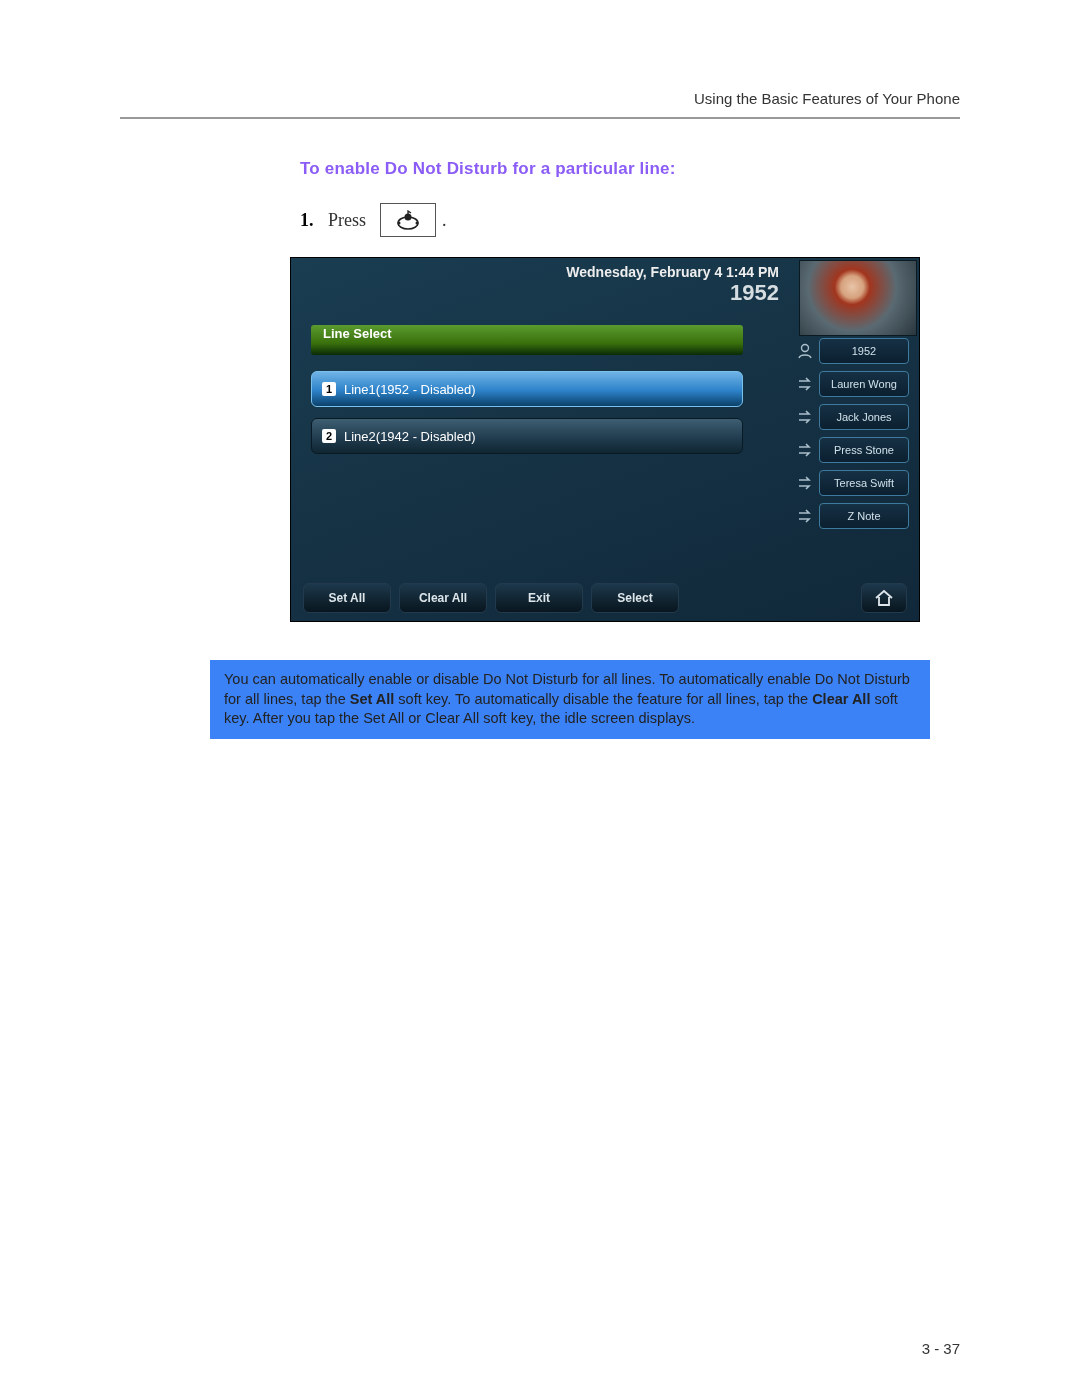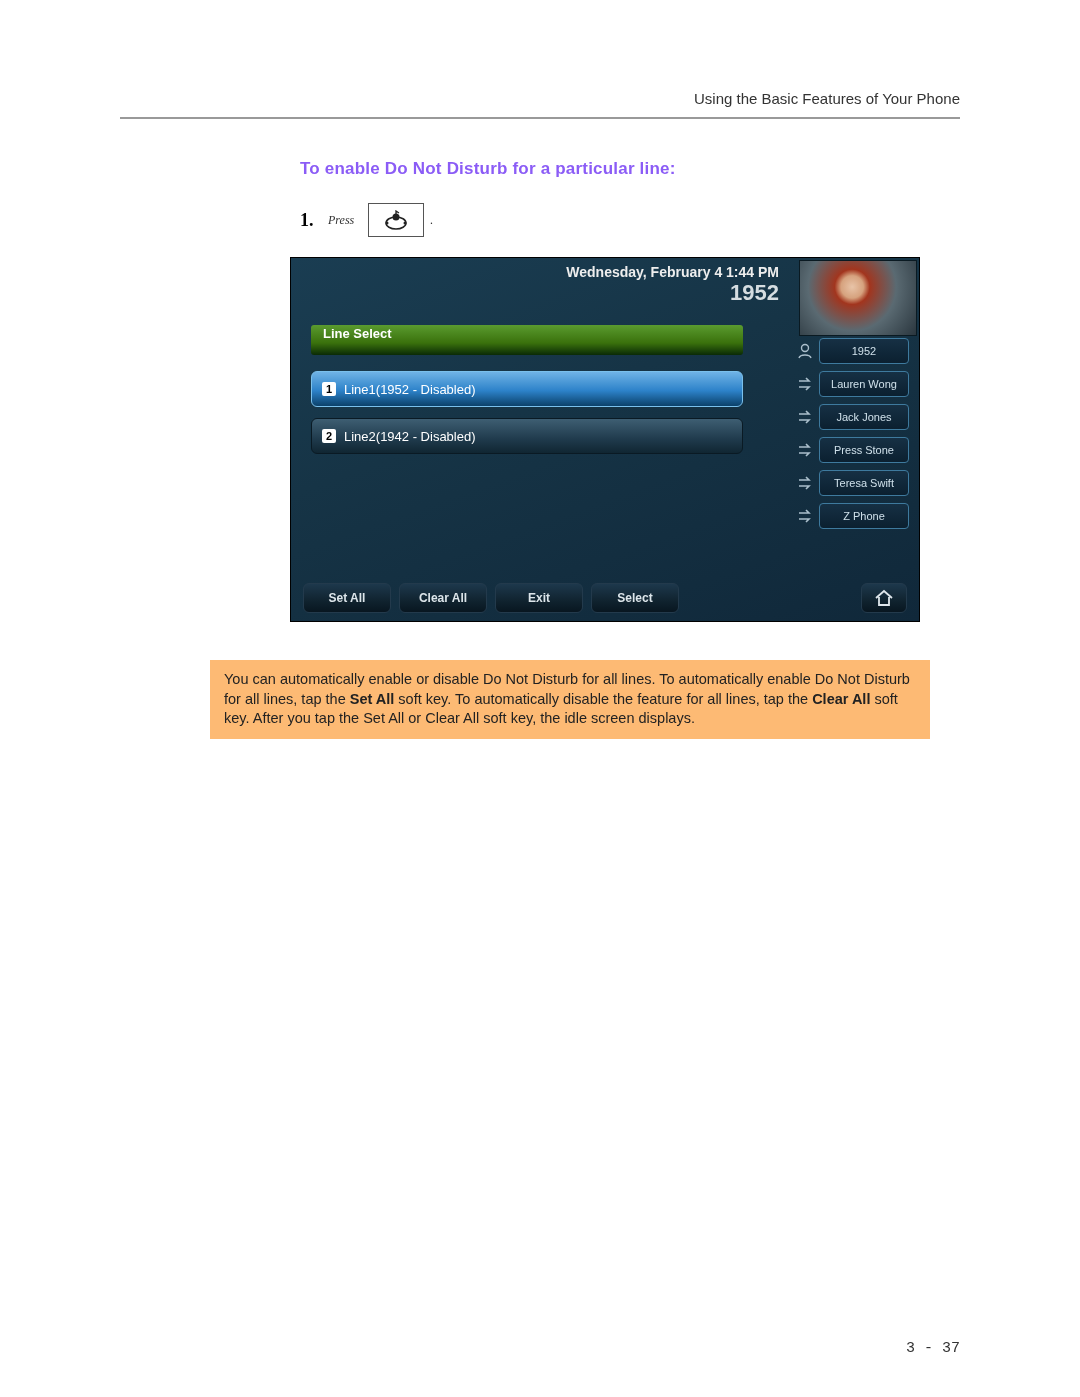--- a/index.html
+++ b/index.html
@@ -39,24 +39,23 @@
   }
   .step-row { display: flex; align-items: center; margin-bottom: 20px; }
   .step-num {
     font-family: Georgia, 'Times New Roman', serif;
     font-weight: bold;
     font-size: 18px;
     width: 28px;
   }
   .step-text {
     font-family: Georgia, 'Times New Roman', serif;
-    font-size: 12px;
+    font-size: 18px;
     color: #333;
     margin-right: 8px;
-    font-style: italic;
   }
   .dnd-button-frame {
     display: inline-flex;
     align-items: center;
     justify-content: center;
     border: 1px solid #555;
     height: 34px;
     width: 56px;
     margin: 0 6px;
   }
@@ -199,33 +198,33 @@
   }
   .note-label {
     width: 90px;
     font-weight: bold;
     color: #1a3ea0;
     font-size: 15px;
     padding-top: 10px;
   }
   .note-body {
     flex:1;
-    background: #fdba74;
+    background: #3b82f6;
     padding: 10px 14px;
     font-size: 14.5px;
     color: #222;
     line-height: 1.35;
   }
   .note-body b { font-weight: bold; }
   .page-num {
     position:absolute;
     bottom: 40px; right: 120px;
     font-size: 15px;
     color: #333;
-    font-family: Liberation Mono, monospace;
+    font-family: Liberation Sans, sans-serif;
     text-align: right;
   }
 </style>
 </head>
 <body>
 
 <div class="page">
   <div class="header-right">Using the Basic Features of Your Phone</div>
   <hr class="top-rule">
 
@@ -308,21 +307,21 @@
                 </svg>
             </span>
             <div class="contact-btn">Teresa Swift</div>
           </div>
           <div class="contact-row">
             <span class="contact-icon">
               <svg width="18" height="18" viewBox="0 0 18 18">
                   <path d="M3 6h10l-3-3M3 12h10l-3 3" fill="none" stroke="#aabecb" stroke-width="1.6"></path>
                 </svg>
             </span>
-            <div class="contact-btn">Z Phone</div>
+            <div class="contact-btn">Z Note</div>
           </div>
         </div>
 
         <div class="softkey-row">
           <div class="softkey">Set All</div>
           <div class="softkey">Clear All</div>
           <div class="softkey">Exit</div>
           <div class="softkey">Select</div>
           <div class="home-key">
             <svg width="20" height="18" viewBox="0 0 20 18">

